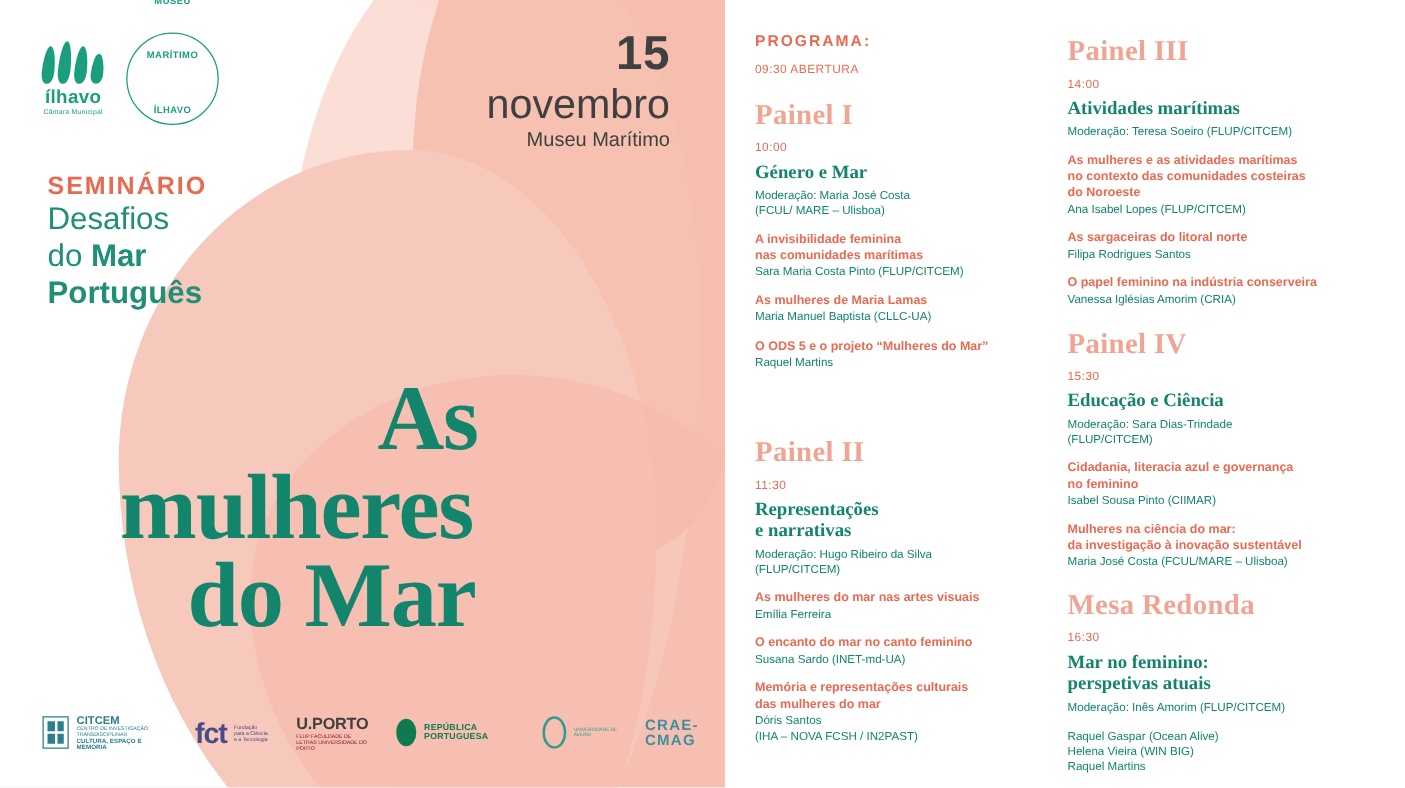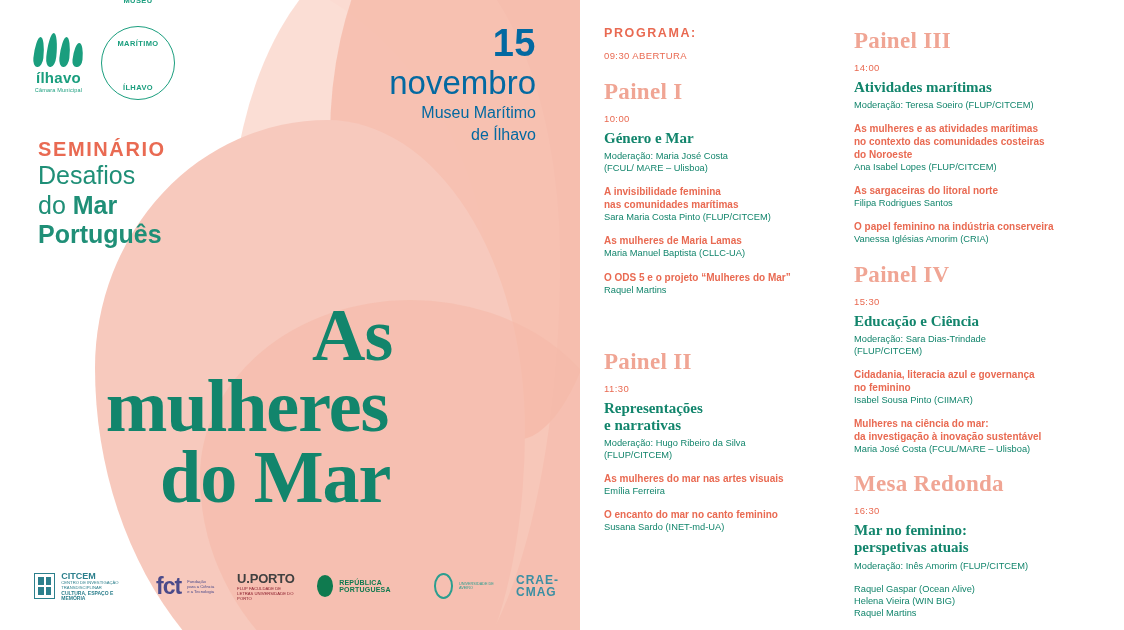--- a/index.html
+++ b/index.html
@@ -111,29 +111,29 @@
   }
   .seminar .l1, .seminar .l2, .seminar .l3 {
     font-size: 25px; color: #1f8f77; line-height: 1.18;
   }
   .seminar .l1 { font-weight: normal; }
   .seminar .l2 { font-weight: normal; }
   .seminar .l2 b, .seminar .l3 { font-weight: bold; }
 
   
   .datebox {
-    position: absolute; right: 44px; top: 24px; text-align: right; color: #0369a1;
+    position: absolute; right: 44px; top: 24px; text-align: right; color: #404040;
   }
   .datebox .day { font-size: 38px; font-weight: bold; line-height: 1; letter-spacing: .5px; }
   .datebox .month { font-size: 33px; line-height: 1.15; margin-top: 2px; }
   .datebox .place1, .datebox .place2 { font-size: 16px; line-height: 1.35; }
 
   
   .maintitle {
-    position: absolute; left: 102px; top: 300px;
+    position: absolute; left: 92px; top: 300px;
     color: #12856c; font-weight: bold;
     font-family: "Liberation Serif", serif;
     letter-spacing: -1px;
   }
   .maintitle .mt1 { font-size: 74px; line-height: .96; margin-left: 210px; }
   .maintitle .mt2 { font-size: 74px; line-height: .96; text-align: center; }
   .maintitle .mt3 { font-size: 74px; line-height: .96; margin-left: 58px; }
 
   
   .logos-bottom {
@@ -237,21 +237,20 @@
           <div class="mline">MARÍTIMO</div>
           <div class="mline">ÍLHAVO</div>
           <div class="mrule"></div>
         </div>
       </div>
 
       <div class="datebox">
         <div class="day">15</div>
         <div class="month">novembro</div>
         <div class="place1">Museu Marítimo</div>
-        <div class="place2">de Ílhavo</div>
       </div>
 
       <div class="seminar">
         <div class="kicker">SEMINÁRIO</div>
         <div class="l1">Desafios</div>
         <div class="l2"><span>do </span><b>Mar</b></div>
         <div class="l3">Português</div>
       </div>
 
       <div class="maintitle">
@@ -345,20 +344,26 @@
       <div class="moder" style="white-space:pre-line">Moderação: Hugo Ribeiro da Silva
 (FLUP/CITCEM)</div>
       <div class="talk">
         <div class="tt" style="white-space:pre-line">As mulheres do mar nas artes visuais</div>
         <div class="ta" style="white-space:pre-line">Emília Ferreira</div>
       </div>
       <div class="talk">
         <div class="tt" style="white-space:pre-line">O encanto do mar no canto feminino</div>
         <div class="ta" style="white-space:pre-line">Susana Sardo (INET-md-UA)</div>
       </div>
+      <div class="talk">
+        <div class="tt" style="white-space:pre-line">Memória e representações culturais
+das mulheres do mar</div>
+        <div class="ta" style="white-space:pre-line">Dóris Santos
+(IHA – NOVA FCSH / IN2PAST)</div>
+      </div>
     </div>
 
     <div class="col col2">
 
       <div class="panel-name" style="margin-top:2px">Painel III</div>
       <div class="time">14:00</div>
       <div class="session-title">Atividades marítimas</div>
       <div class="moder" style="white-space:pre-line">Moderação: Teresa Soeiro (FLUP/CITCEM)</div>
       <div class="talk">
         <div class="tt" style="white-space:pre-line">As mulheres e as atividades marítimas

